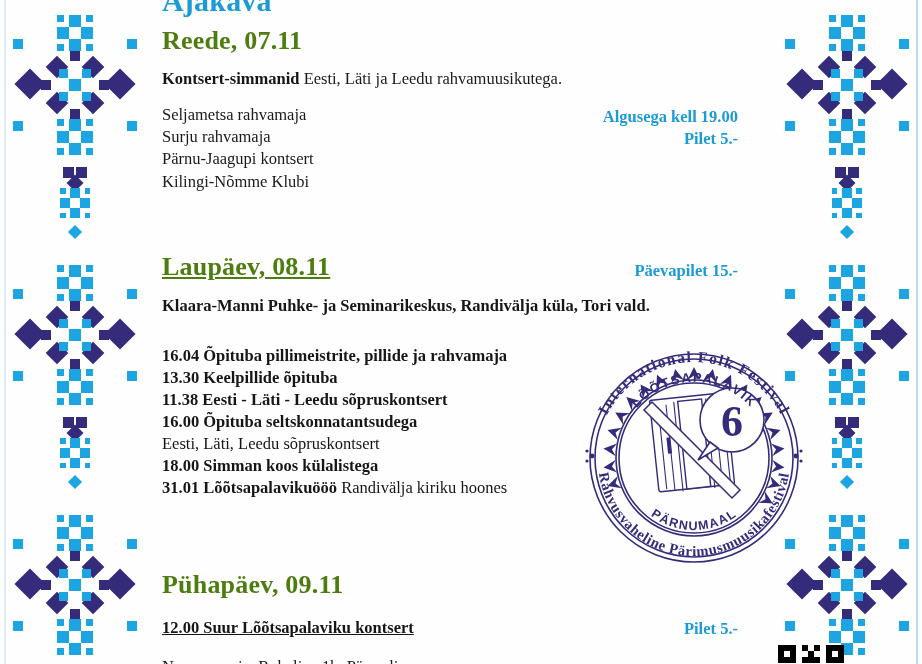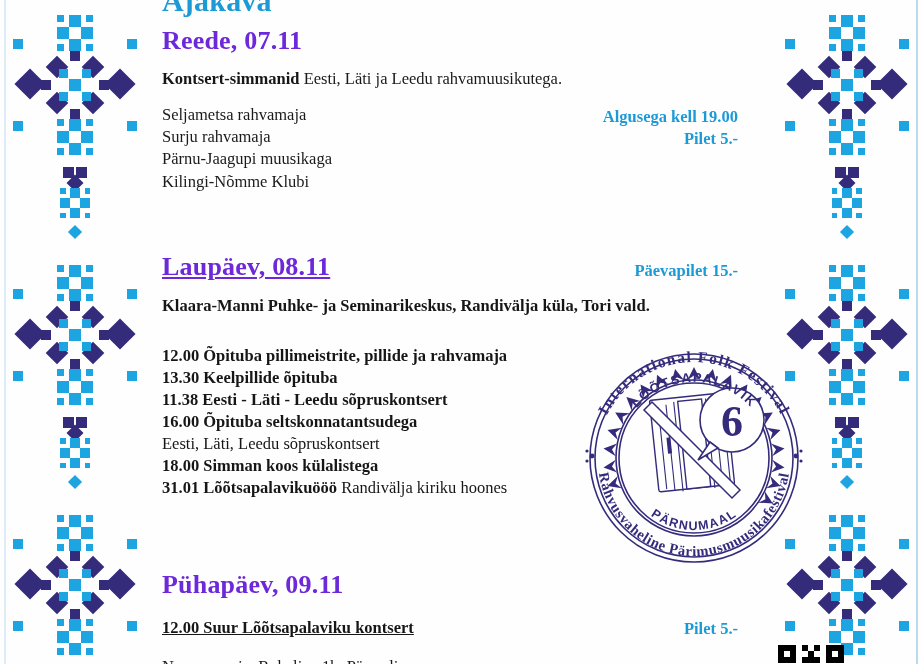--- a/index.html
+++ b/index.html
@@ -25,21 +25,21 @@
 
   
   .content{position:absolute;left:150px;top:0;width:600px;height:664px;}
 
   .kicker{
     font-size:30px;font-weight:bold;color:#1c9ad6;
     letter-spacing:.2px;line-height:1;
     position:absolute;left:12px;top:-14px;
   }
   .day-head{
-    font-size:26px;font-weight:bold;color:#6d28d9;
+    font-size:26px;font-weight:bold;color:#4d7c0f;
     line-height:1;letter-spacing:.2px;
   }
   .bold-line{font-size:16.5px;font-weight:bold;color:#161616;line-height:1.25;}
   .plain-line{font-size:16.5px;color:#1a1a1a;line-height:1.3;}
   .item{font-size:16.5px;color:#161616;line-height:1.33;}
   .item b{font-weight:bold;}
   .accent{
     font-size:16.5px;font-weight:bold;color:#1c9ad6;
     line-height:1.35;text-align:right;
   }
@@ -367,21 +367,21 @@
 
     <div class="blk" id="b-intro">
       <div class="bold-line"><span>Kontsert-simmanid</span><span class="plain-line" style="font-weight:normal;"> Eesti, Läti ja Leedu rahvamuusikutega.</span></div>
     </div>
 
     <div class="blk" id="b-venues">
       <div class="venue-row">
         <div class="venue-list">
           <div>Seljametsa rahvamaja</div>
           <div>Surju rahvamaja</div>
-          <div>Pärnu-Jaagupi muusikaga</div>
+          <div>Pärnu-Jaagupi kontsert</div>
           <div>Kilingi-Nõmme Klubi</div>
         </div>
         <div style="padding-top:2px;">
           <div class="accent">Algusega kell 19.00</div>
           <div class="accent">Pilet 5.-</div>
         </div>
       </div>
     </div>
 
     <div class="blk" id="b-laupaev">
@@ -390,21 +390,21 @@
         <div class="right accent" style="padding-top:6px;">Päevapilet 15.-</div>
       </div>
     </div>
 
     <div class="blk" id="b-lp-venue">
       <div class="bold-line">Klaara-Manni Puhke- ja Seminarikeskus, Randivälja küla, Tori vald.</div>
     </div>
 
     <div class="blk" id="b-sched">
       <div class="item">
-        <b>12.00</b><b> Õpituba pillimeistrite, pillide ja rahvamaja</b>
+        <b>16.04</b><b> Õpituba pillimeistrite, pillide ja rahvamaja</b>
       </div>
       <div class="item">
         <b>13.30</b><b> Keelpillide õpituba</b>
       </div>
       <div class="item">
         <b>11.38</b><b> Eesti - Läti - Leedu sõpruskontsert</b>
       </div>
       <div class="item">
         <b>16.00</b><b> Õpituba seltskonnatantsudega</b>
       </div>

